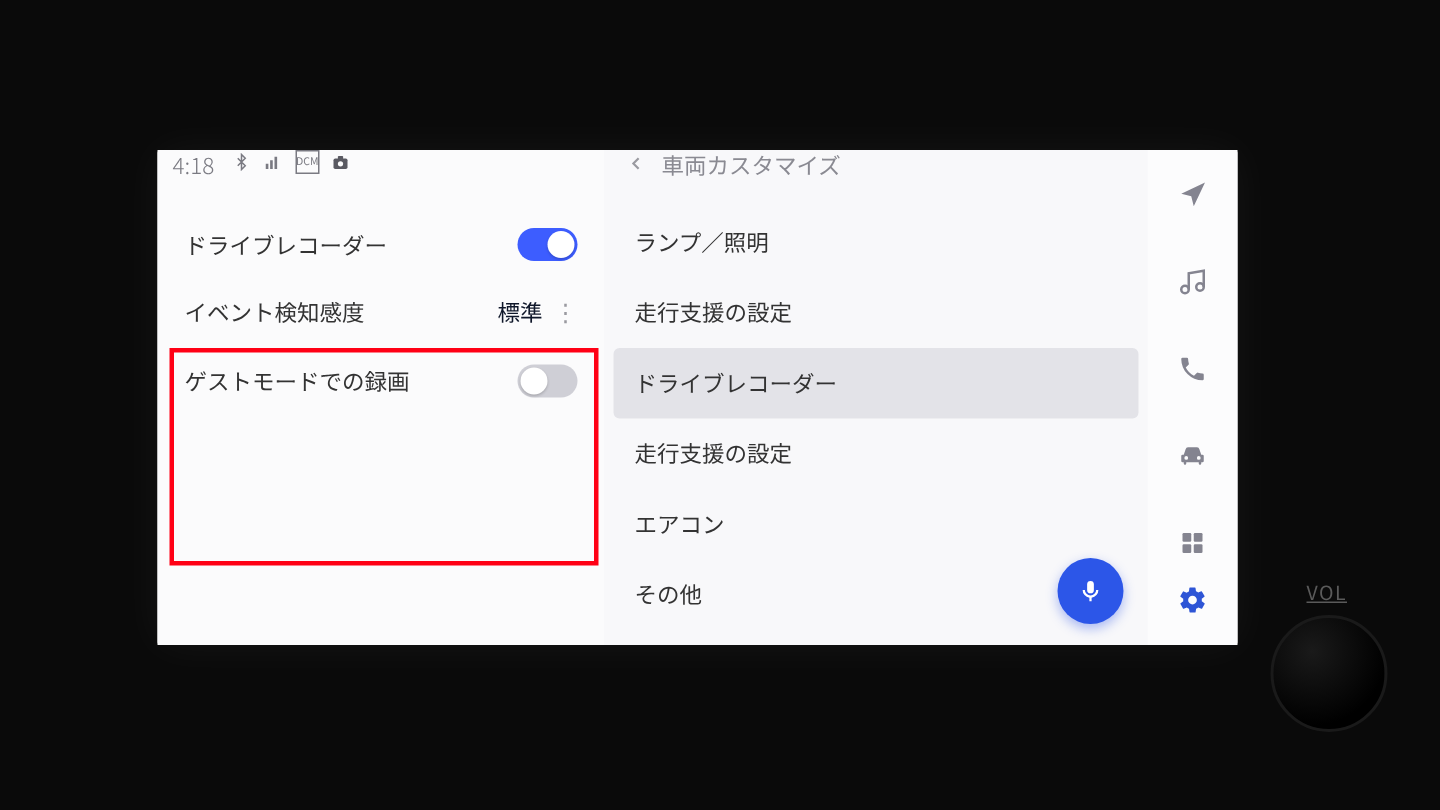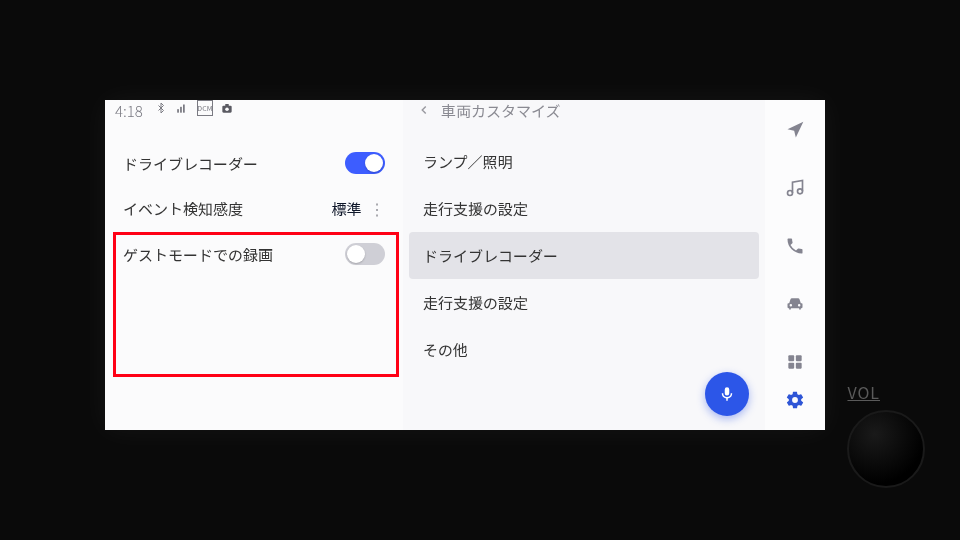--- a/index.html
+++ b/index.html
@@ -78,21 +78,21 @@
   }
   .voice-fab svg { width: 18px; height: 18px; fill: #fff; }
 
   
   .phys-knob {
     position: absolute; right: 35px; bottom: 52px; width: 78px; height: 78px;
     border-radius: 50%; background: radial-gradient(circle at 35% 30%, #1a1a1a, #000 70%);
     border: 2px solid #1a1a1a;
   }
   .phys-label {
-    position: absolute; right: 80px; bottom: 136px; color: #5a5a5a; font-size: 16px; letter-spacing: 1px; text-decoration: underline;
+    position: absolute; right: 62px; bottom: 136px; color: #5a5a5a; font-size: 13px; letter-spacing: 1px; text-decoration: underline;
   }
 </style>
 </head>
 <body>
 <div class="bezel">
 
   <div class="screen">
 
     <div class="left-panel">
       <div class="status-bar">
@@ -155,20 +155,21 @@
               <path d="M15 6l-6 6 6 6"></path>
             </svg>
         </span>
         <span>車両カスタマイズ</span>
       </div>
       <div class="menu-list">
         <div class="menu-item"><span>ランプ／照明</span></div>
         <div class="menu-item"><span>走行支援の設定</span></div>
         <div class="menu-item selected"><span>ドライブレコーダー</span></div>
         <div class="menu-item"><span>走行支援の設定</span></div>
+        <div class="menu-item"><span>エアコン</span></div>
         <div class="menu-item"><span>その他</span></div>
       </div>
     </div>
 
     <div class="right-rail">
       <div class="rail-top">
         <div class="rail-icon">
           <svg viewBox="0 0 24 24" fill="currentColor">
               <path d="M3 11l19-9-9 19-2-8-8-2z"></path>
             </svg>

